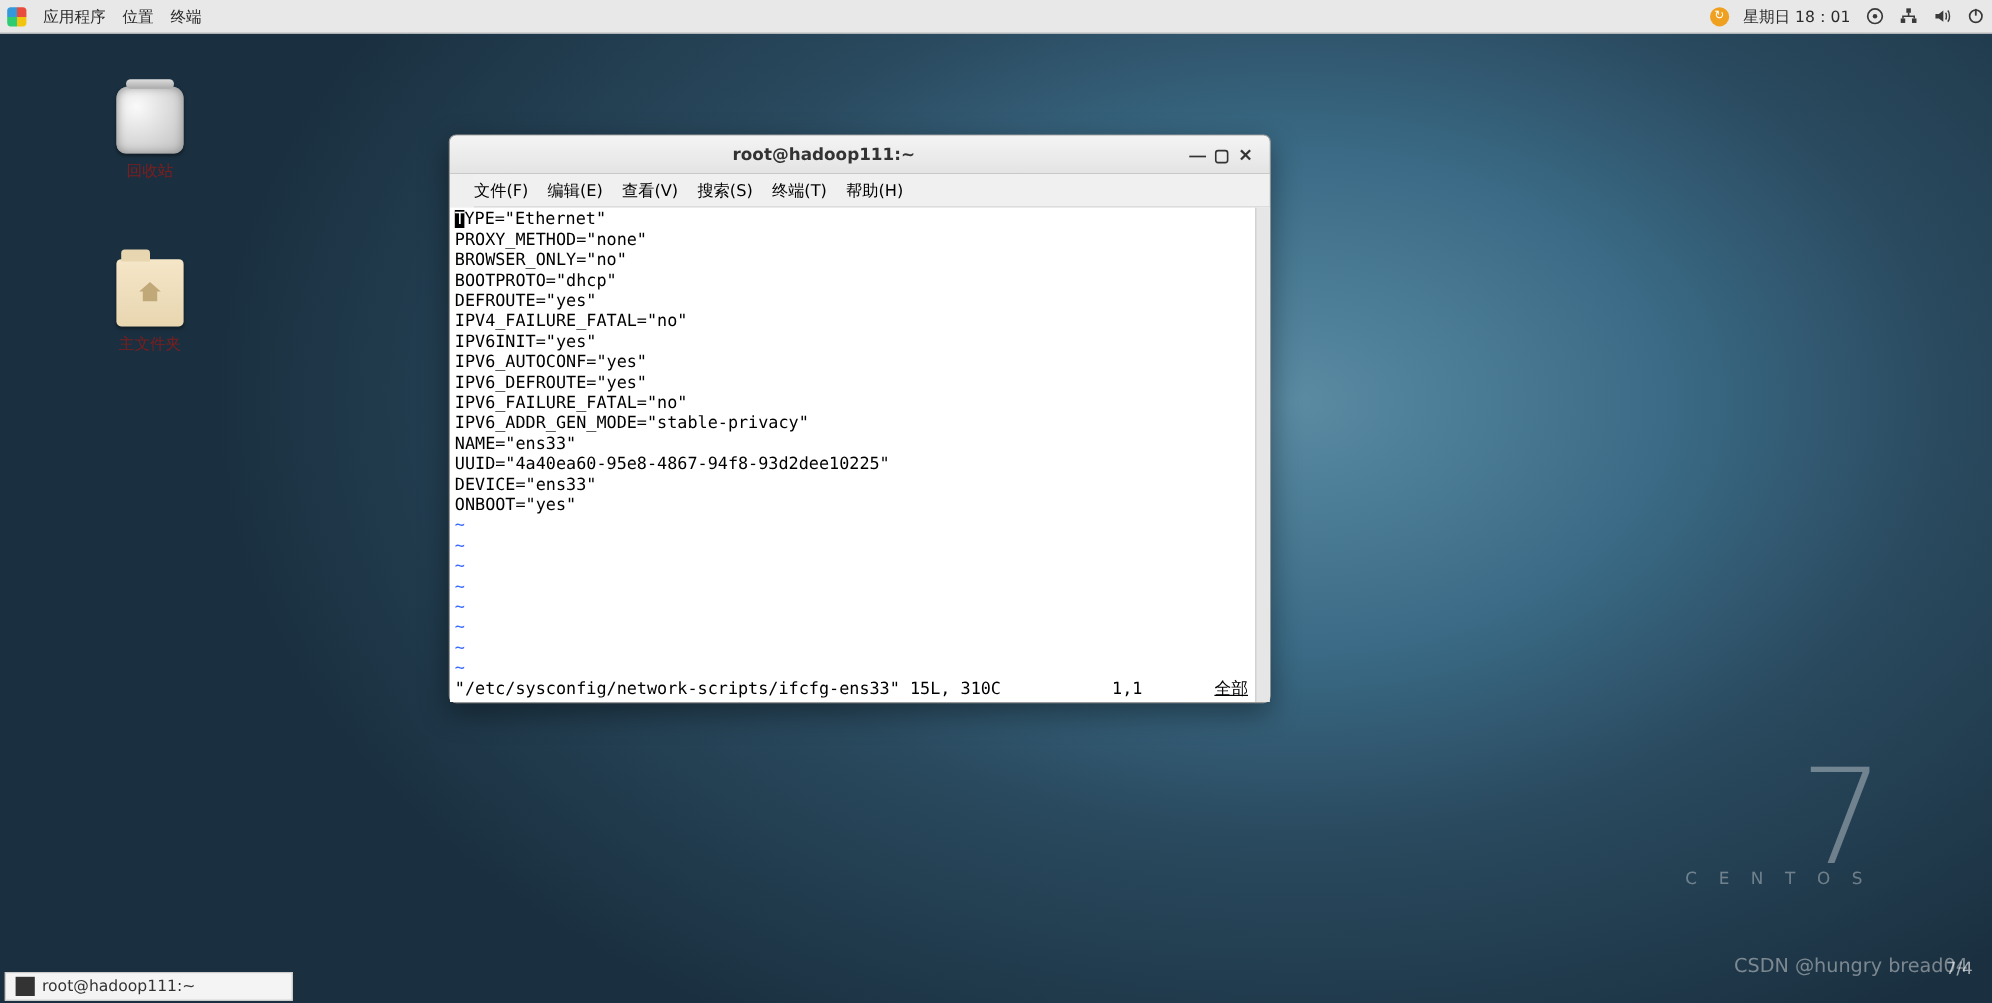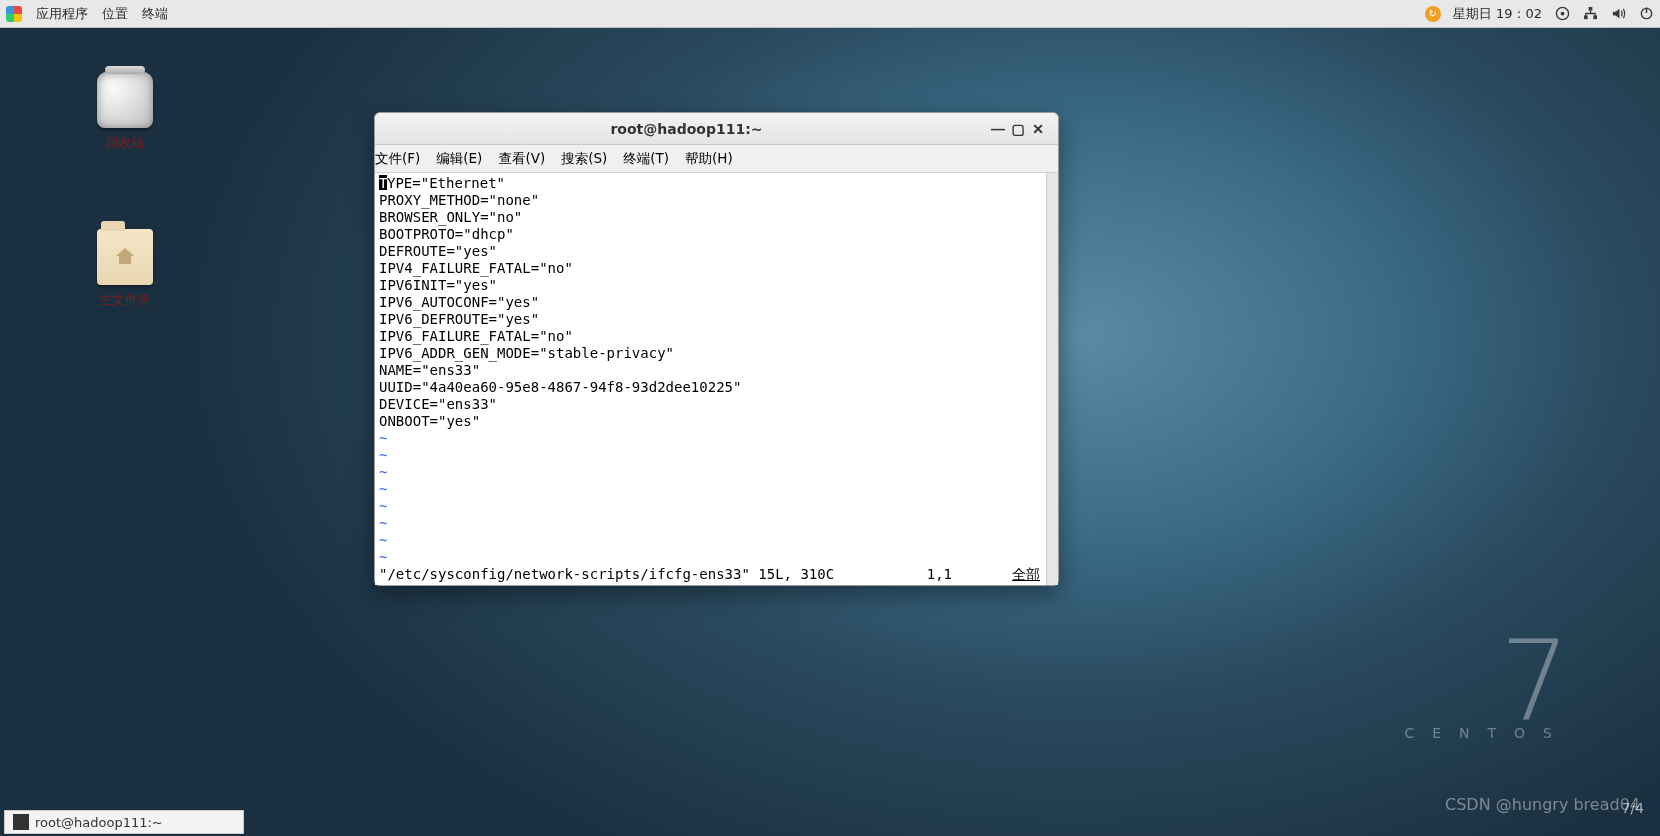--- a/index.html
+++ b/index.html
@@ -43,21 +43,21 @@
 
 .term-window {
   position:absolute; left:374px; top:112px; width:685px;
   background:#efefef; border:1px solid #9a9a9a; border-radius:6px;
   box-shadow: 0 8px 24px rgba(0,0,0,.4);
 }
 .titlebar { height:32px; display:flex; align-items:center; padding:0 10px; font-size:14px; color:#333; border-bottom:1px solid #c8c8c8;
   background:linear-gradient(#f4f4f4,#e4e4e4); border-radius:6px 6px 0 0; }
 .titlebar .title { flex:1; text-align:center; font-weight:bold; }
 .titlebar .winbtn { width:20px; text-align:center; font-weight:bold; font-family:sans-serif; }
-.menubar { height:28px; display:flex; align-items:center; gap:16px; padding:0 0; font-size:13.5px; background:#f0f0f0; border-bottom:1px solid #d0d0d0; }
+.menubar { height:28px; display:flex; align-items:center; gap:16px; padding:0 0; font-size:13.5px; background:#f0f0f0; border-bottom:1px solid #d0d0d0;margin-left:20px; }
 .term-body { background:#fff; padding:2px 4px 2px 4px; font-family:"DejaVu Sans Mono","Courier New",monospace; font-size:14px; line-height:17px; color:#000; position:relative; }
 .term-body .scrollbar { position:absolute; right:0; top:0; bottom:0; width:12px; background:#e6e6e6; border-left:1px solid #ccc; }
 .term-line { white-space:pre; }
 .tilde { color:#3a6aff; }
 .status-line { display:flex; }
 .status-file { flex:0 0 auto; }
 .status-pos { margin-left:auto; margin-right:60px; }
 .status-pct { margin-right:14px;text-decoration:underline; }
 .cursor { display:inline-block; width:8px; height:15px; background:#000; color:#fff; vertical-align:baseline; }
 
@@ -71,21 +71,21 @@
 
 <div class="top-panel">
   <div class="left">
     <span class="app-logo"></span>
     <span>应用程序</span>
     <span>位置</span>
     <span>终端</span>
   </div>
   <div class="right">
     <span class="update-badge">↻</span>
-    <span>星期日 19：02</span>
+    <span>星期日 18：01</span>
     <span class="tray-icon">
         <svg viewBox="0 0 16 16">
           <circle cx="8" cy="8" r="6.5" fill="none" stroke="#3a3a3a" stroke-width="1.5"></circle>
           <circle cx="8" cy="8" r="2"></circle>
         </svg>
       </span>
     <span class="tray-icon">
         <svg viewBox="0 0 16 16">
           <rect x="6" y="1" width="4" height="4"></rect>
           <rect x="1" y="10" width="4" height="4"></rect>
@@ -105,21 +105,21 @@
           <rect x="7.2" y="1.5" width="1.6" height="6"></rect>
         </svg>
       </span>
   </div>
 </div>
 
 <div class="desktop-icon" style="left:80px; top:72px;">
   <div class="ico trash-can"></div>
   <div>回收站</div>
 </div>
-<div class="desktop-icon" style="left:80px; top:229px;font-family:Liberation Mono, monospace;">
+<div class="desktop-icon" style="left:80px; top:216px;font-family:Liberation Mono, monospace;">
   <div class="ico folder-ico">
     <svg viewBox="0 0 24 24">
         <path d="M12 3l9 8h-3v8H6v-8H3z"></path>
       </svg>
   </div>
   <div>主文件夹</div>
 </div>
 
 <div class="centos-logo">
   <div class="seven">7</div>

